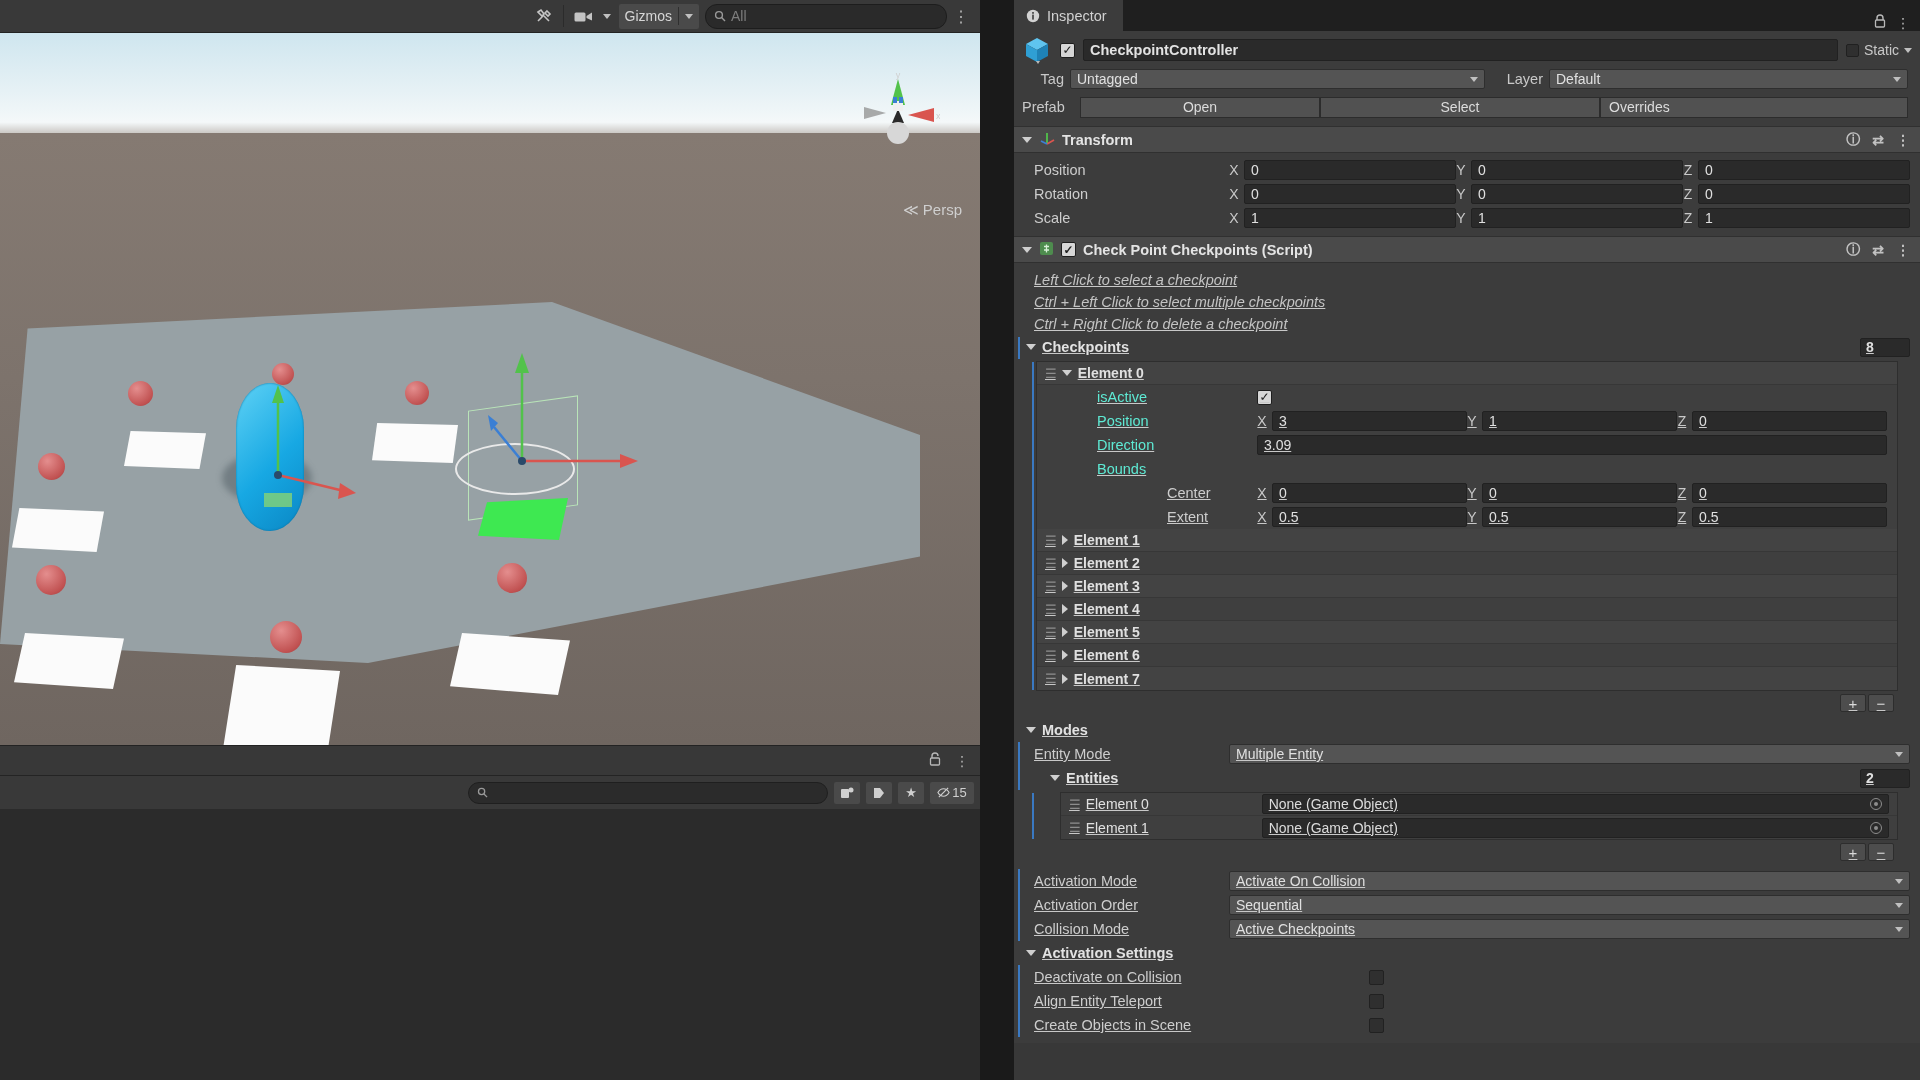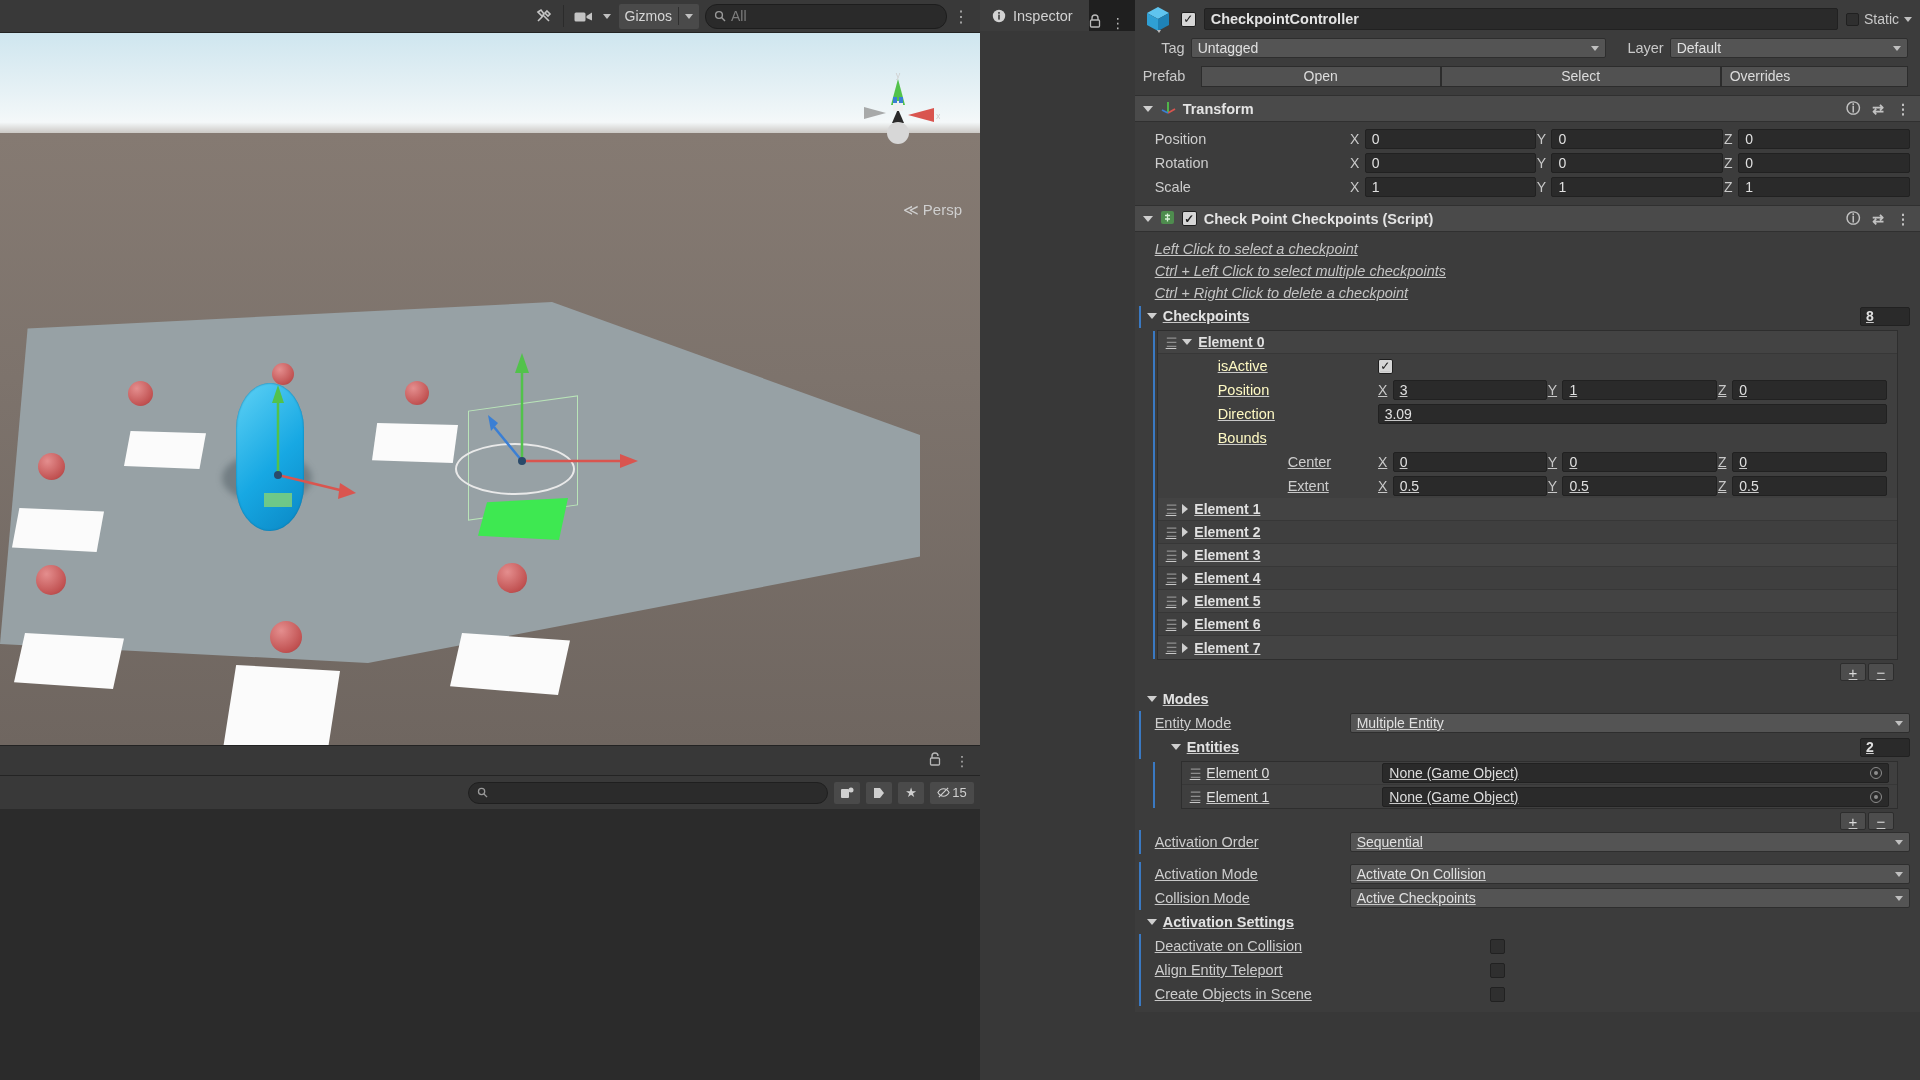--- a/index.html
+++ b/index.html
@@ -95,21 +95,21 @@
   }
   .proj-search {
     width: 360px; height: 22px; background:#2b2b2b; border:1px solid #1f1f1f; border-radius:11px;
     display:flex; align-items:center; padding: 0 8px; gap:5px; color:#8a8a8a; font-size:13px;
   }
   .proj-icon { width:26px; height:22px; background:#4a4a4a; border-radius:2px; display:flex; align-items:center; justify-content:center; color:#cfcfcf; font-size:13px; }
   .proj-blank { flex: 1 1 auto; }
   .proj-body { flex:1; background:#2b2b2b; }
 
   
-  .inspector { width: 940px; height:1080px; background:#383838; display:flex; flex-direction:row; overflow:hidden; }
+  .inspector { width: 940px; height:1080px; background:#383838; display:flex; flex-direction:column; overflow:hidden;margin-left:34px; }
   .insp-tabbar { height: 31px; background:#1f1f1f; display:flex; align-items:flex-end; position:relative; }
   .insp-tab {
     height: 31px; background:#3c3c3c; display:flex; align-items:center; gap:7px;
     padding: 0 16px 0 12px; color:#d2d2d2; font-size:14.5px;
   }
   .tabbar-right { margin-left:auto; display:flex; align-items:center; gap:10px; padding-right:10px; color:#b9b9b9; font-size:14px; }
 
   .insp-header { background:#3c3c3c; padding: 6px 8px 7px 8px; }
   .row-name { display:flex; align-items:center; gap:8px; height:26px; }
   .cube-ico { width:30px; height:30px; position:relative; flex:none; }
@@ -161,21 +161,21 @@
 
   .arr-box { margin: 2px 22px 0 22px; border:1px solid #2e2e2e; background:#3f3f3f; }
   .arr-row { display:flex; align-items:center; height:23px; padding-left:8px; gap:6px; border-bottom:1px solid #373737; }
   .arr-row.alt { background:#434343; }
   .grip { color:#8d8d8d; font-size:13px; letter-spacing:-1px; flex:none; }
   .arr-label { color:#e0e0e0; font-weight:bold; font-size:14px; }
   .arr-foot { display:flex; justify-content:flex-end; gap:2px; padding:3px 26px 0 0; }
   .pm { width:26px; height:18px; background:#4d4d4d; border:1px solid #2d2d2d; border-radius:2px; color:#dadada; font-size:15px; display:flex; align-items:center; justify-content:center; }
 
   .sub-prow { display:flex; align-items:center; height:24px; padding-left:60px; }
-  .sub-prow .plabel { color:#fef9c3; font-size:14.5px; width:160px; flex:none; }
+  .sub-prow .plabel { color:#5eead4; font-size:14.5px; width:160px; flex:none; }
   .deep-prow { display:flex; align-items:center; height:24px; padding-left:130px; }
   .deep-prow .plabel { color:#cdcdcd; font-size:14.5px; width:90px; flex:none; }
 
   .blue-mark { position:absolute; left:0; top:0; bottom:0; width:2px; background:#3a79c2; }
   .rel { position:relative; }
 
   .obj-field {
     flex:1; height:20px; background:#2a2a2a; border:1px solid #212121; border-radius:2px;
     display:flex; align-items:center; padding:0 6px; color:#dcdcdc; font-size:14px; justify-content:space-between;
   }
@@ -665,40 +665,40 @@
                   <i></i>
                 </span>
             </span>
           </div>
         </div>
         <div class="arr-foot">
           <span class="pm">+</span>
           <span class="pm">−</span>
         </div>
 
+        <div class="rel" style="margin-top:8px;">
+          <span class="blue-mark" style="left:4px;"></span>
+          <div class="prow">
+            <span class="plabel">Activation Mode</span>
+            <span class="dd wide-dd">
+              <span>Activate On Collision</span>
+              <span class="caret"></span>
+            </span>
+          </div>
+        </div>
         <div class="rel">
           <span class="blue-mark" style="left:4px;"></span>
           <div class="prow">
             <span class="plabel">Activation Order</span>
             <span class="dd wide-dd">
               <span>Sequential</span>
               <span class="caret"></span>
             </span>
           </div>
         </div>
-        <div class="rel" style="margin-top:8px;">
-          <span class="blue-mark" style="left:4px;"></span>
-          <div class="prow">
-            <span class="plabel">Activation Mode</span>
-            <span class="dd wide-dd">
-              <span>Activate On Collision</span>
-              <span class="caret"></span>
-            </span>
-          </div>
-        </div>
         <div class="rel">
           <span class="blue-mark" style="left:4px;"></span>
           <div class="prow">
             <span class="plabel">Collision Mode</span>
             <span class="dd wide-dd">
               <span>Active Checkpoints</span>
               <span class="caret"></span>
             </span>
           </div>
         </div>

